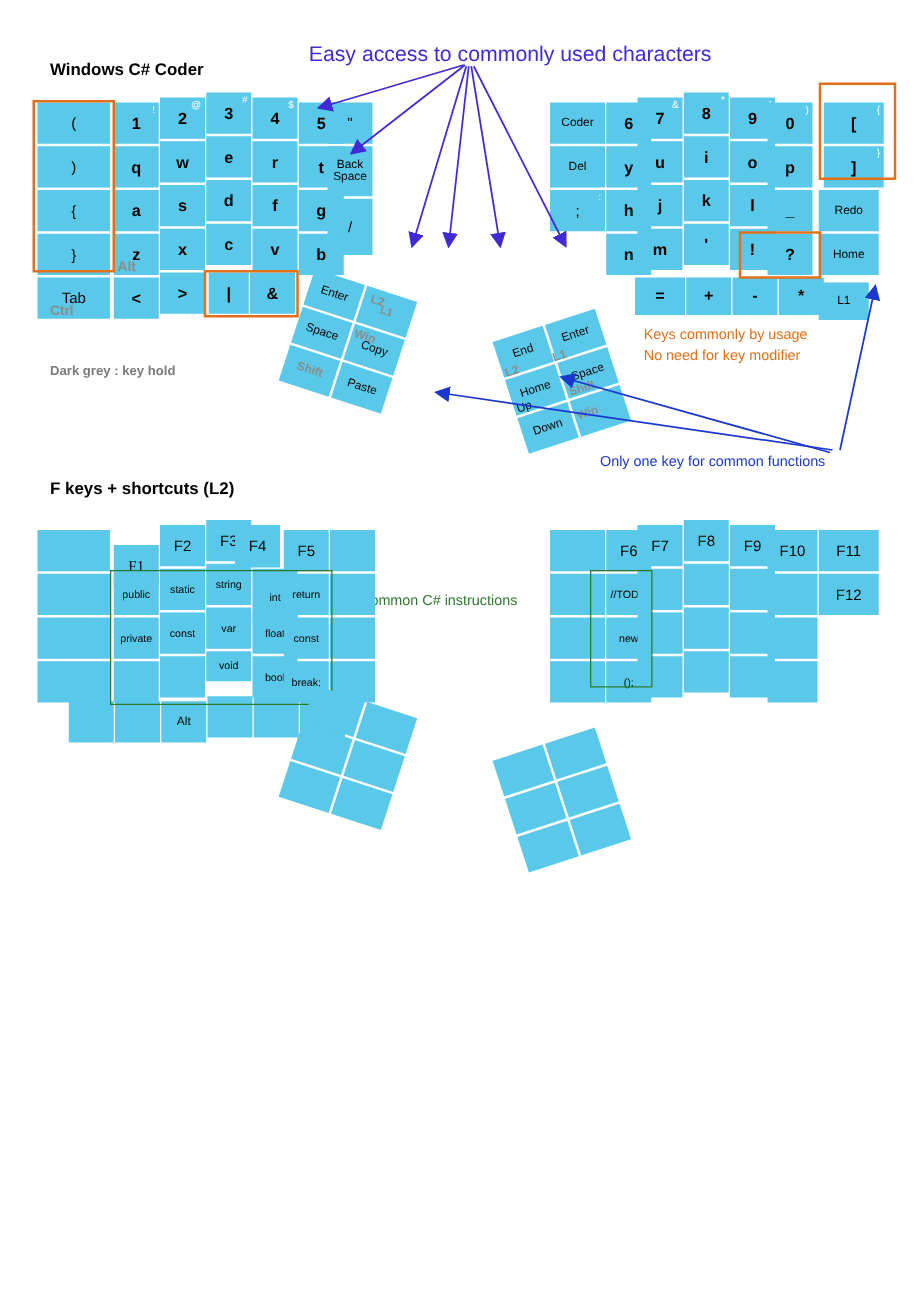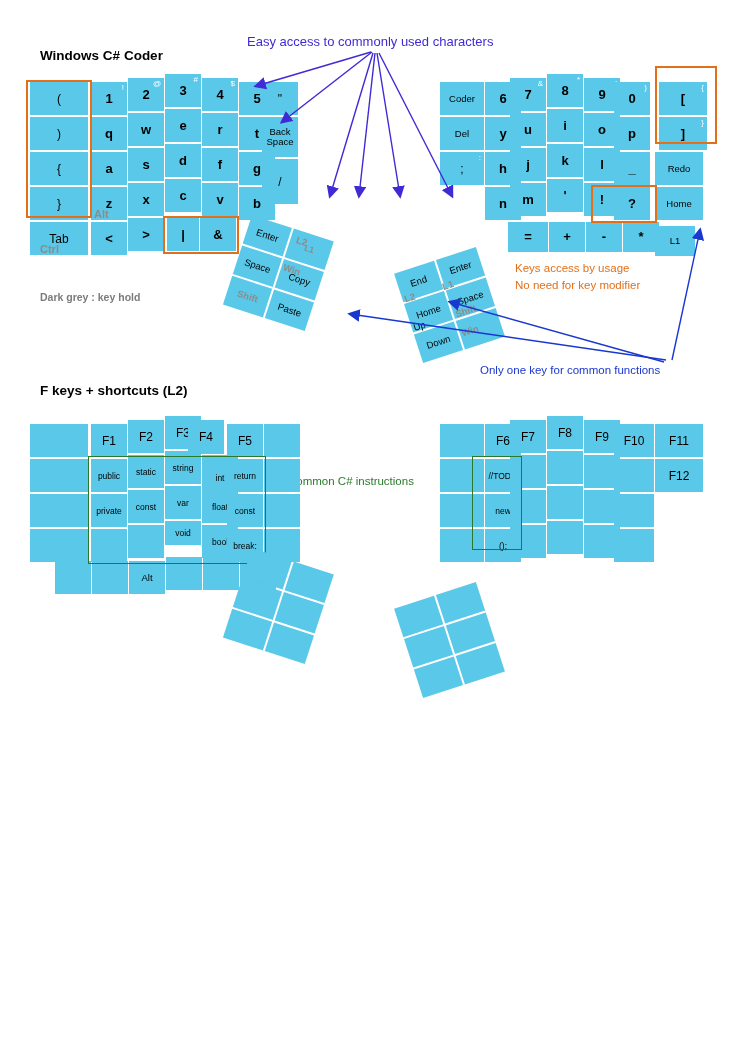--- a/index.html
+++ b/index.html
@@ -1,21 +1,21 @@
 <!DOCTYPE html>
 <html><head>
 <meta charset="utf-8">
 <style>
   html,body{margin:0;padding:0;}
   body{width:736px;height:1041px;background:#ffffff;font-family:"Liberation Sans",sans-serif;position:relative;overflow:hidden;}
   .layer{position:absolute;left:0;top:0;width:736px;height:1041px;}
   
   .title{position:absolute;font-weight:bold;font-size:13.5px;color:#000;}
   .note{position:absolute;font-size:11.5px;}
-  .note-purple{color:#3f2ad6;font-size:13px;}
+  .note-purple{color:#3f2ad6;font-size:17px;}
   .note-orange{color:#e2701a;font-size:11.5px;}
   .note-blue{color:#1a37d0;font-size:11.5px;}
   .note-grey{color:#7b7b7b;font-weight:bold;font-size:10.5px;}
   .note-green{color:#2b7a2b;font-size:11.5px;}
   
   .key{position:absolute;background:#5ac8e8;box-sizing:border-box;}
   .key .lbl{position:absolute;left:0;top:50%;transform:translateY(-50%);width:100%;text-align:center;font-size:12px;color:#000;line-height:1.05;}
   .key.bold .lbl{font-weight:bold;font-size:13px;}
   .key .sup{position:absolute;right:3px;top:1px;font-size:8px;color:#ffffff;}
   .key .lbl.small{font-size:9.5px;}
@@ -29,21 +29,21 @@
   svg.ov{position:absolute;left:0;top:0;width:736px;height:1041px;overflow:visible;pointer-events:none;}
 </style>
 </head>
 <body>
 
 <div class="layer">
 
   <div class="title" style="left:40px;top:48px;">Windows C# Coder</div>
   <div class="note note-purple" style="left:247px;top:34px;">Easy access to commonly used characters</div>
   <div class="note note-grey" style="left:40px;top:291px;">Dark grey : key hold</div>
-  <div class="note note-orange" style="left:515px;top:262px;">Keys access by usage</div>
+  <div class="note note-orange" style="left:515px;top:262px;">Keys commonly by usage</div>
   <div class="note note-orange" style="left:515px;top:279px;">No need for key modifier</div>
   <div class="note note-blue" style="left:480px;top:364px;">Only one key for common functions</div>
 
   <div class="key" style="left:30px;top:82px;width:58px;height:33px;">
       <span class="lbl bold">(</span>
     </div>
   <div class="key bold" style="left:91px;top:82px;width:36px;height:33px;">
       <span class="sup">!</span>
       <span class="lbl">1</span>
     </div>
@@ -333,21 +333,21 @@
       <path d="M664,362 L450,302"></path>
     </g>
   </svg>
 </div>
 
 <div class="layer">
   <div class="title" style="left:40px;top:383px;">F keys + shortcuts (L2)</div>
   <div class="note note-green" style="left:288px;top:475px;">Common C# instructions</div>
 
   <div class="key" style="left:30px;top:424px;width:58px;height:33px;"></div>
-  <div class="key" style="left:91px;top:424px;width:36px;height:33px;">
+  <div class="key" style="left:91px;top:436px;width:36px;height:33px;font-family:Liberation Serif, serif;">
       <span class="lbl bold">F1</span>
     </div>
   <div class="key" style="left:128px;top:420px;width:36px;height:33px;">
       <span class="lbl bold">F2</span>
     </div>
   <div class="key" style="left:165px;top:416px;width:36px;height:33px;">
       <span class="lbl bold">F3</span>
     </div>
   <div class="key" style="left:188px;top:420px;width:36px;height:34px;">
       <span class="lbl bold">F4</span>

